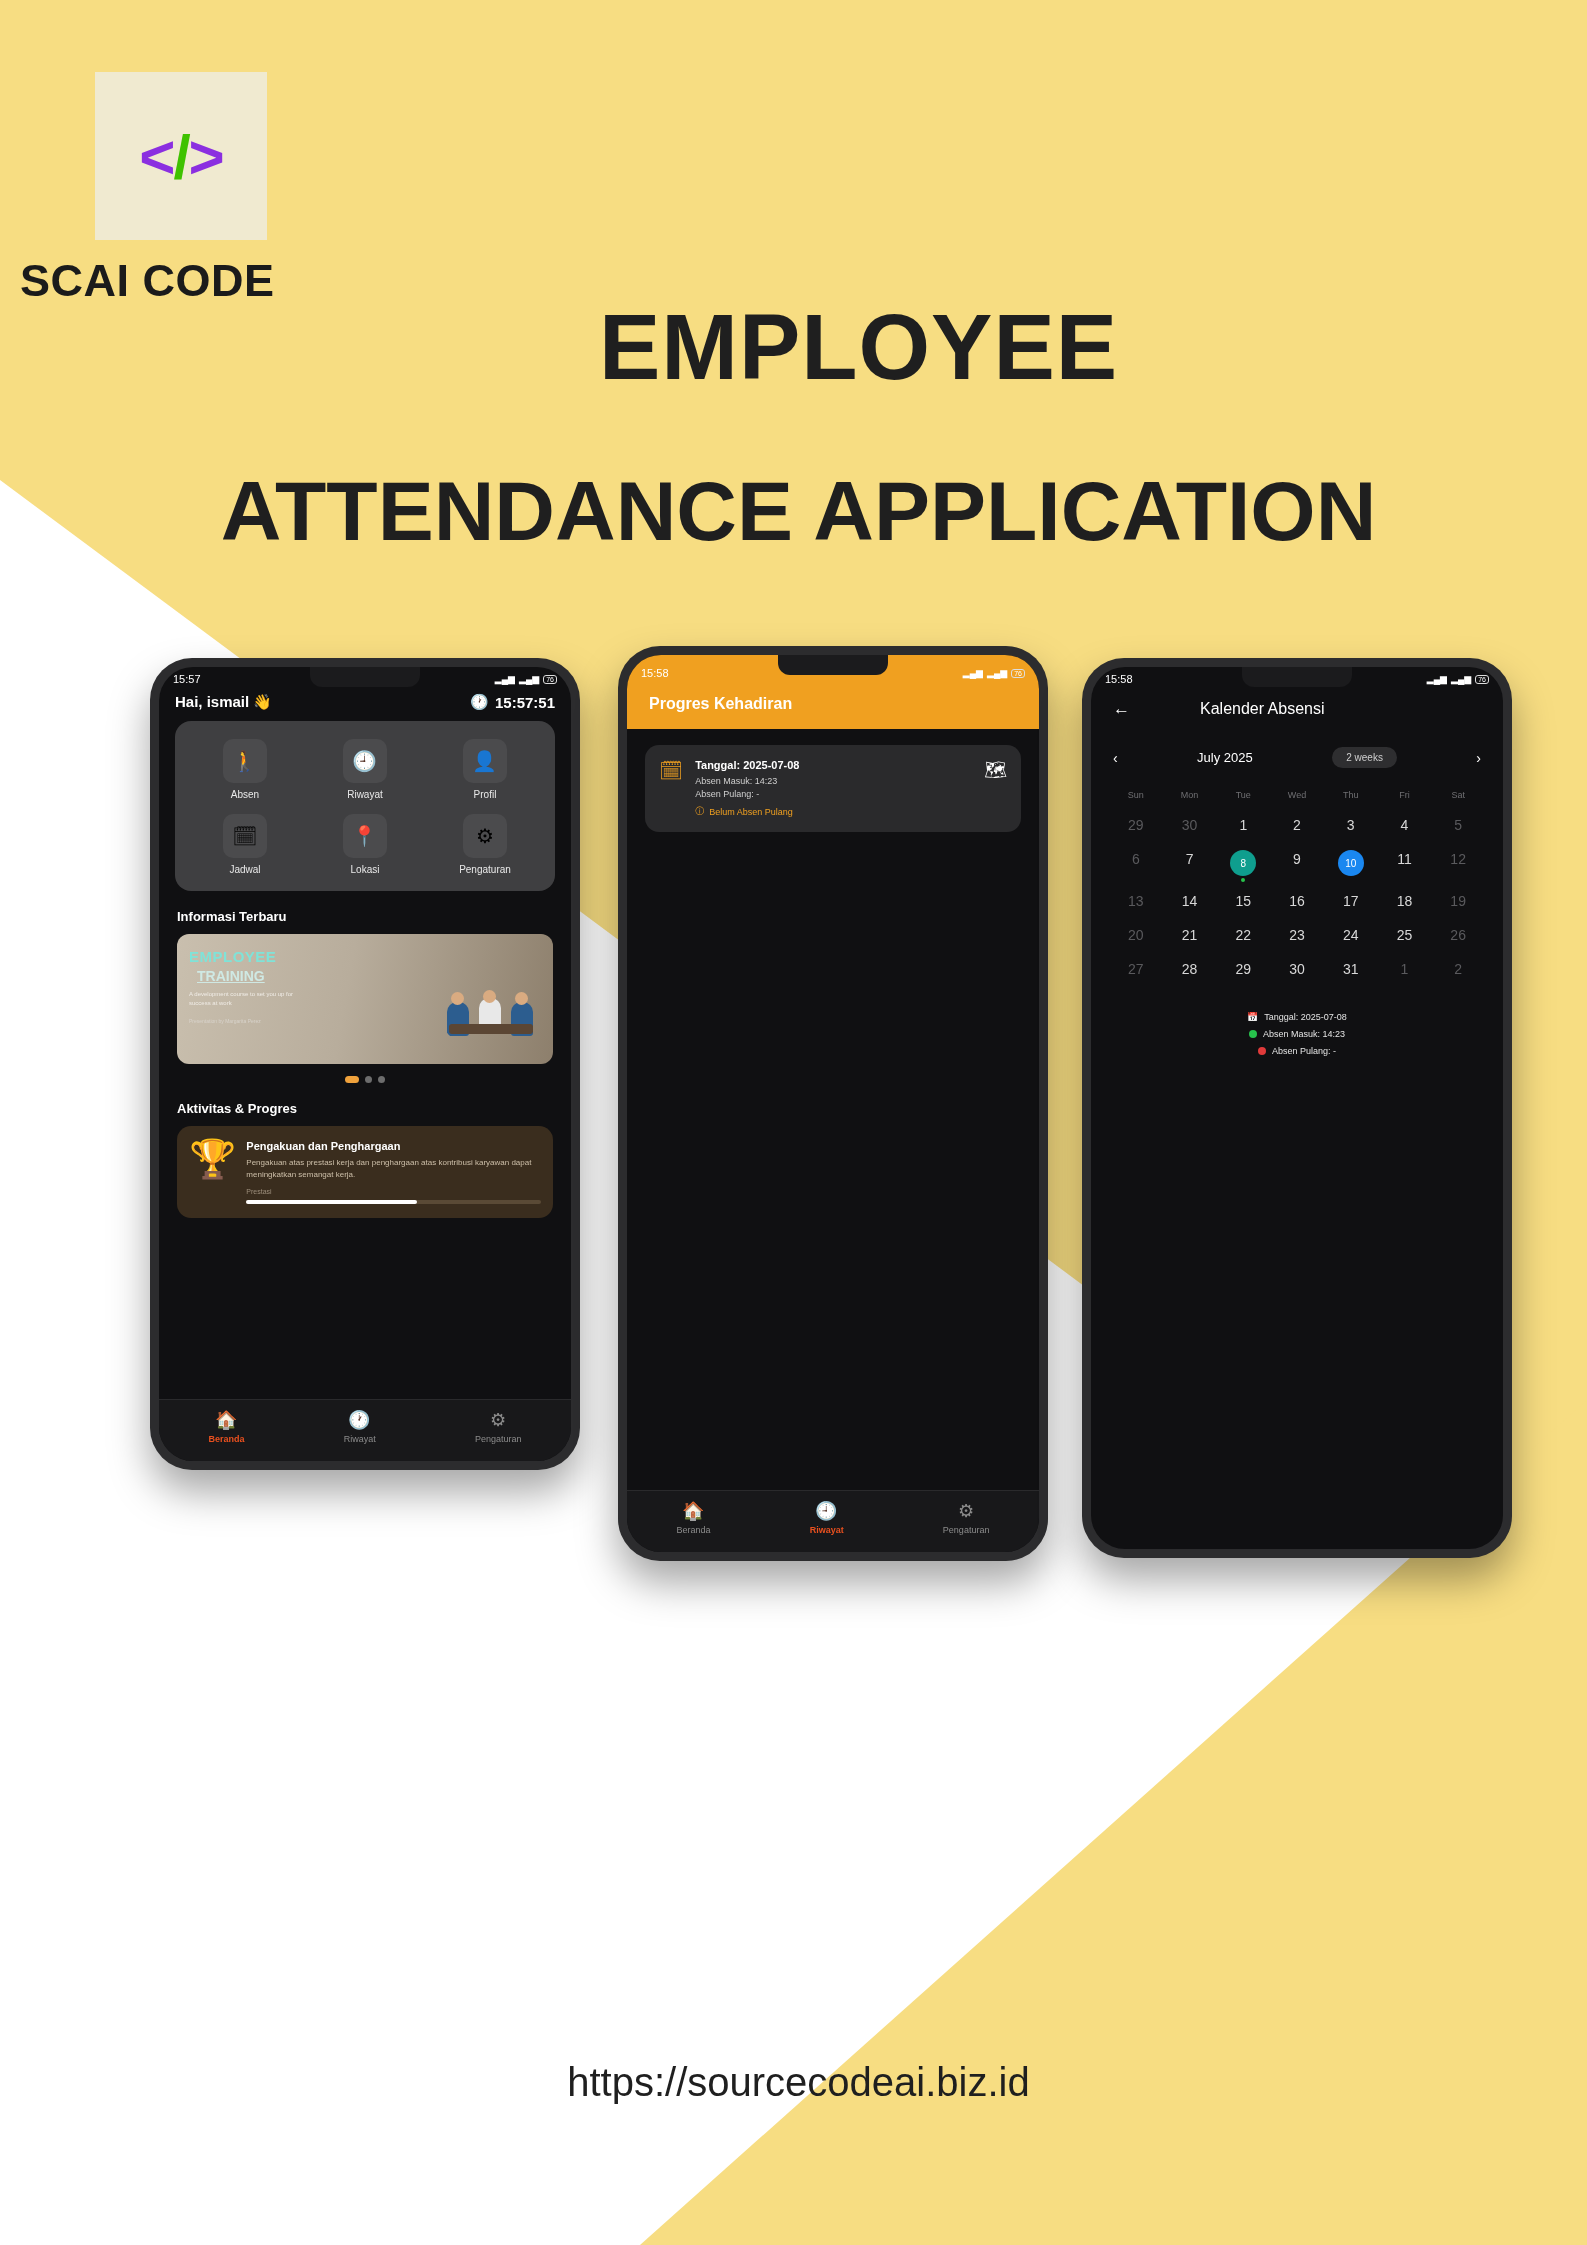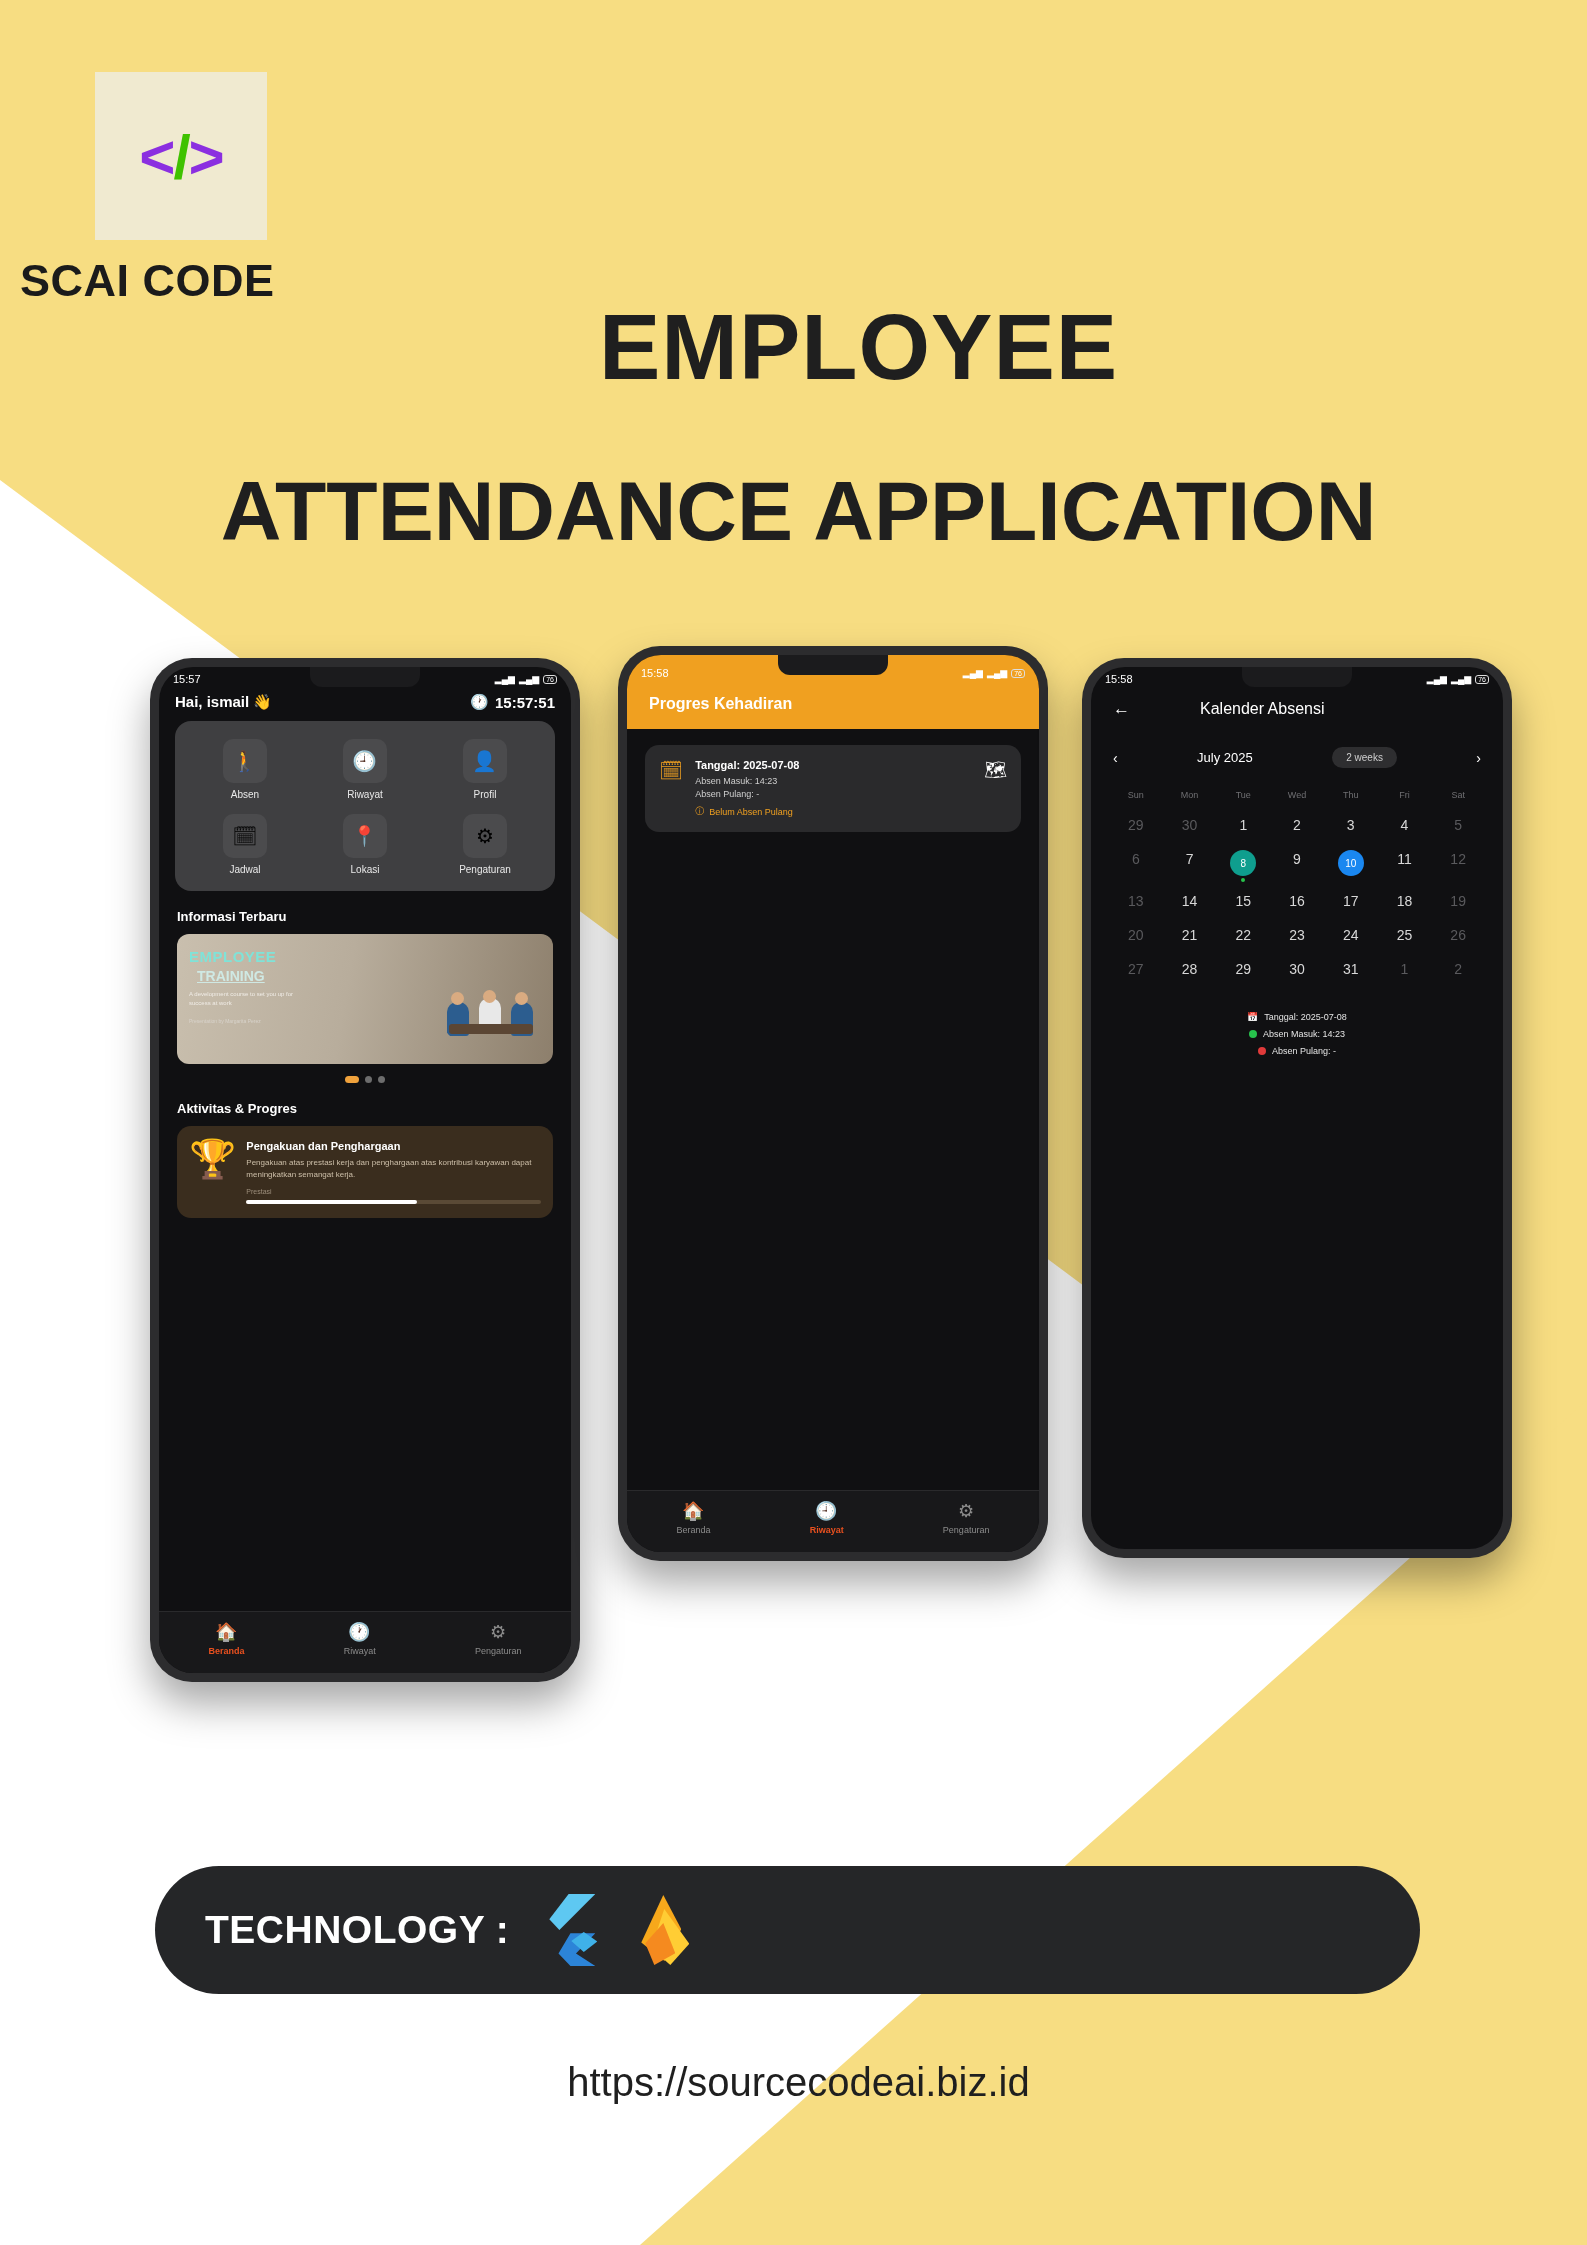--- a/index.html
+++ b/index.html
@@ -77,21 +77,21 @@
   }
   .statusbar {
     display: flex; align-items: center; justify-content: space-between;
     padding: 6px 14px 2px 14px;
     font-size: 11px; color: #ffffff;
   }
   .statusbar .right { display: flex; align-items: center; gap: 4px; font-size: 9px; }
   .batt { border: 1px solid #ddd; border-radius: 3px; padding: 0 2px; font-size: 7px; }
 
   
-  #phone1 { left: 0px; top: 18px; width: 430px; height: 1024px; }
+  #phone1 { left: 0px; top: 18px; width: 430px; height: 812px; }
   .p1-header {
     display: flex; align-items: center; justify-content: space-between;
     padding: 6px 16px 10px 16px;
   }
   .p1-hello { color: #fff; font-size: 15px; font-weight: 700; }
   .p1-clock { color: #fff; font-size: 15px; font-weight: 700; display: flex; align-items: center; gap: 6px;}
   .p1-grid-card {
     margin: 0 16px; background: #3f3f41; border-radius: 16px;
     padding: 18px 10px 16px 10px;
     display: grid; grid-template-columns: repeat(3, 1fr); gap: 14px 0;
@@ -487,28 +487,15 @@
           <div class="lg">
             <span class="sw" style="background:#e03a3a"></span>
             <span>Absen Pulang: -</span>
           </div>
         </div>
       </div>
     </div>
   </div>
 
 
-  <div class="tech">
-    <div class="tech-label">TECHNOLOGY :</div>
-    <div class="flutter">
-        <i class="f1"></i>
-        <i class="f2"></i>
-        <i class="f3"></i>
-      </div>
-    <div class="firebase">
-        <i class="fb1"></i>
-        <i class="fb2"></i>
-        <i class="fb3"></i>
-      </div>
-  </div>
 
   <div class="url">https://sourcecodeai.biz.id</div>
 </div>
 
 </body></html>

